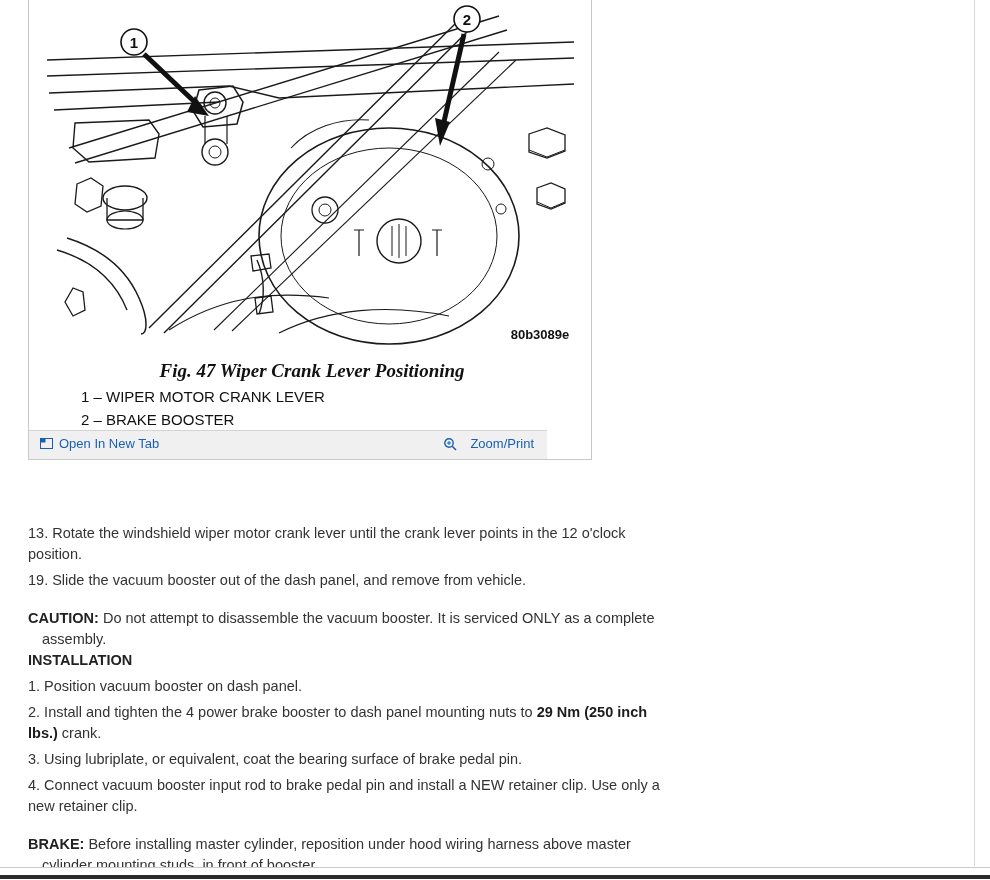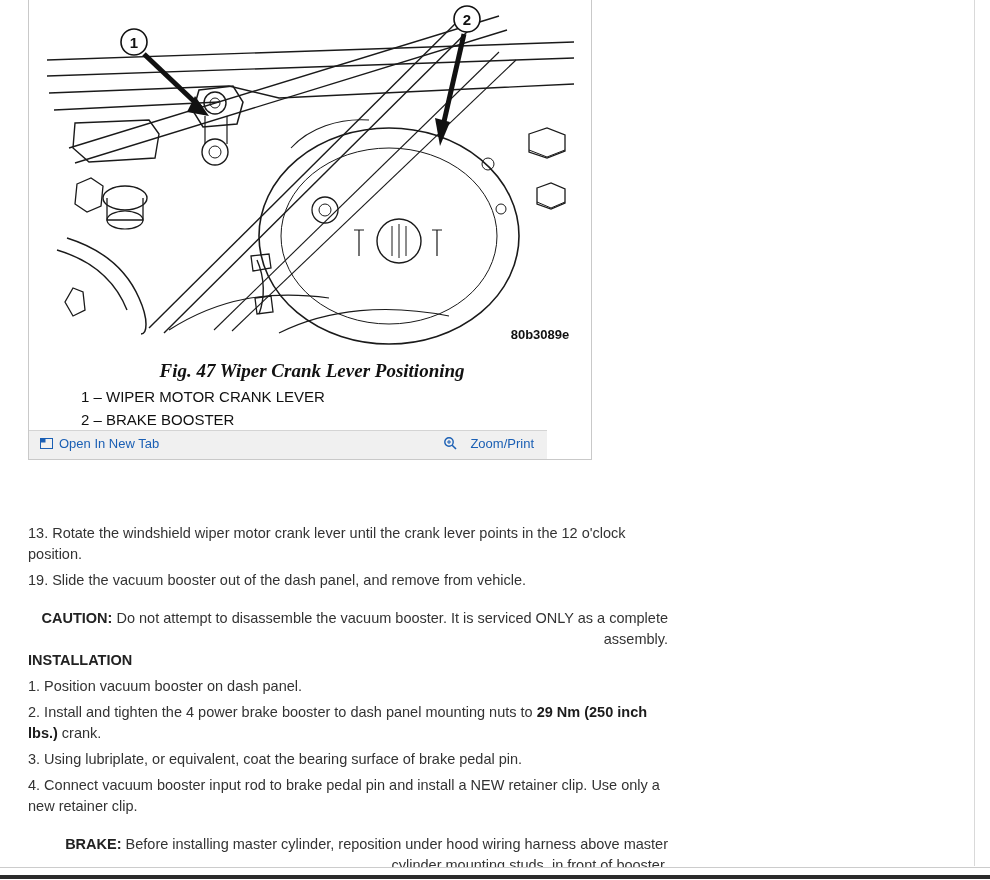--- a/index.html
+++ b/index.html
@@ -91,41 +91,41 @@
     gap: 6px;
     color: #1a5fb4;
     font-size: 13px;
     cursor: pointer;
   }
   .tool-right {
     position: absolute;
     right: 13px;
     top: 5px;
     display: flex;
-    align-items: flex-start;
+    align-items: flex-end;
     gap: 13px;
     color: #1a5fb4;
     font-size: 13px;
     cursor: pointer;
   }
   .tool-left .label, .tool-right .label { color: #1a5fb4; }
   .icon-newtab svg, .icon-zoom svg { display: block; }
 
   
   .body-text {
     position: absolute;
     left: 28px;
     top: 518px;
     width: 640px;
     font-size: 14.5px;
     line-height: 21px;
     color: #333333;
   }
   .para { margin: 5px 0 0 0; }
-  .para.spaced { margin-top: 17px; text-align: right; }
+  .para.spaced { margin-top: 17px; }
   .indent-list {
     margin: 0;
     padding: 0;
     list-style: none;
   }
   .caution-label, .note-label { font-weight: bold; color: #222; }
   .section-head {
     font-weight: bold;
     color: #222;
   }

